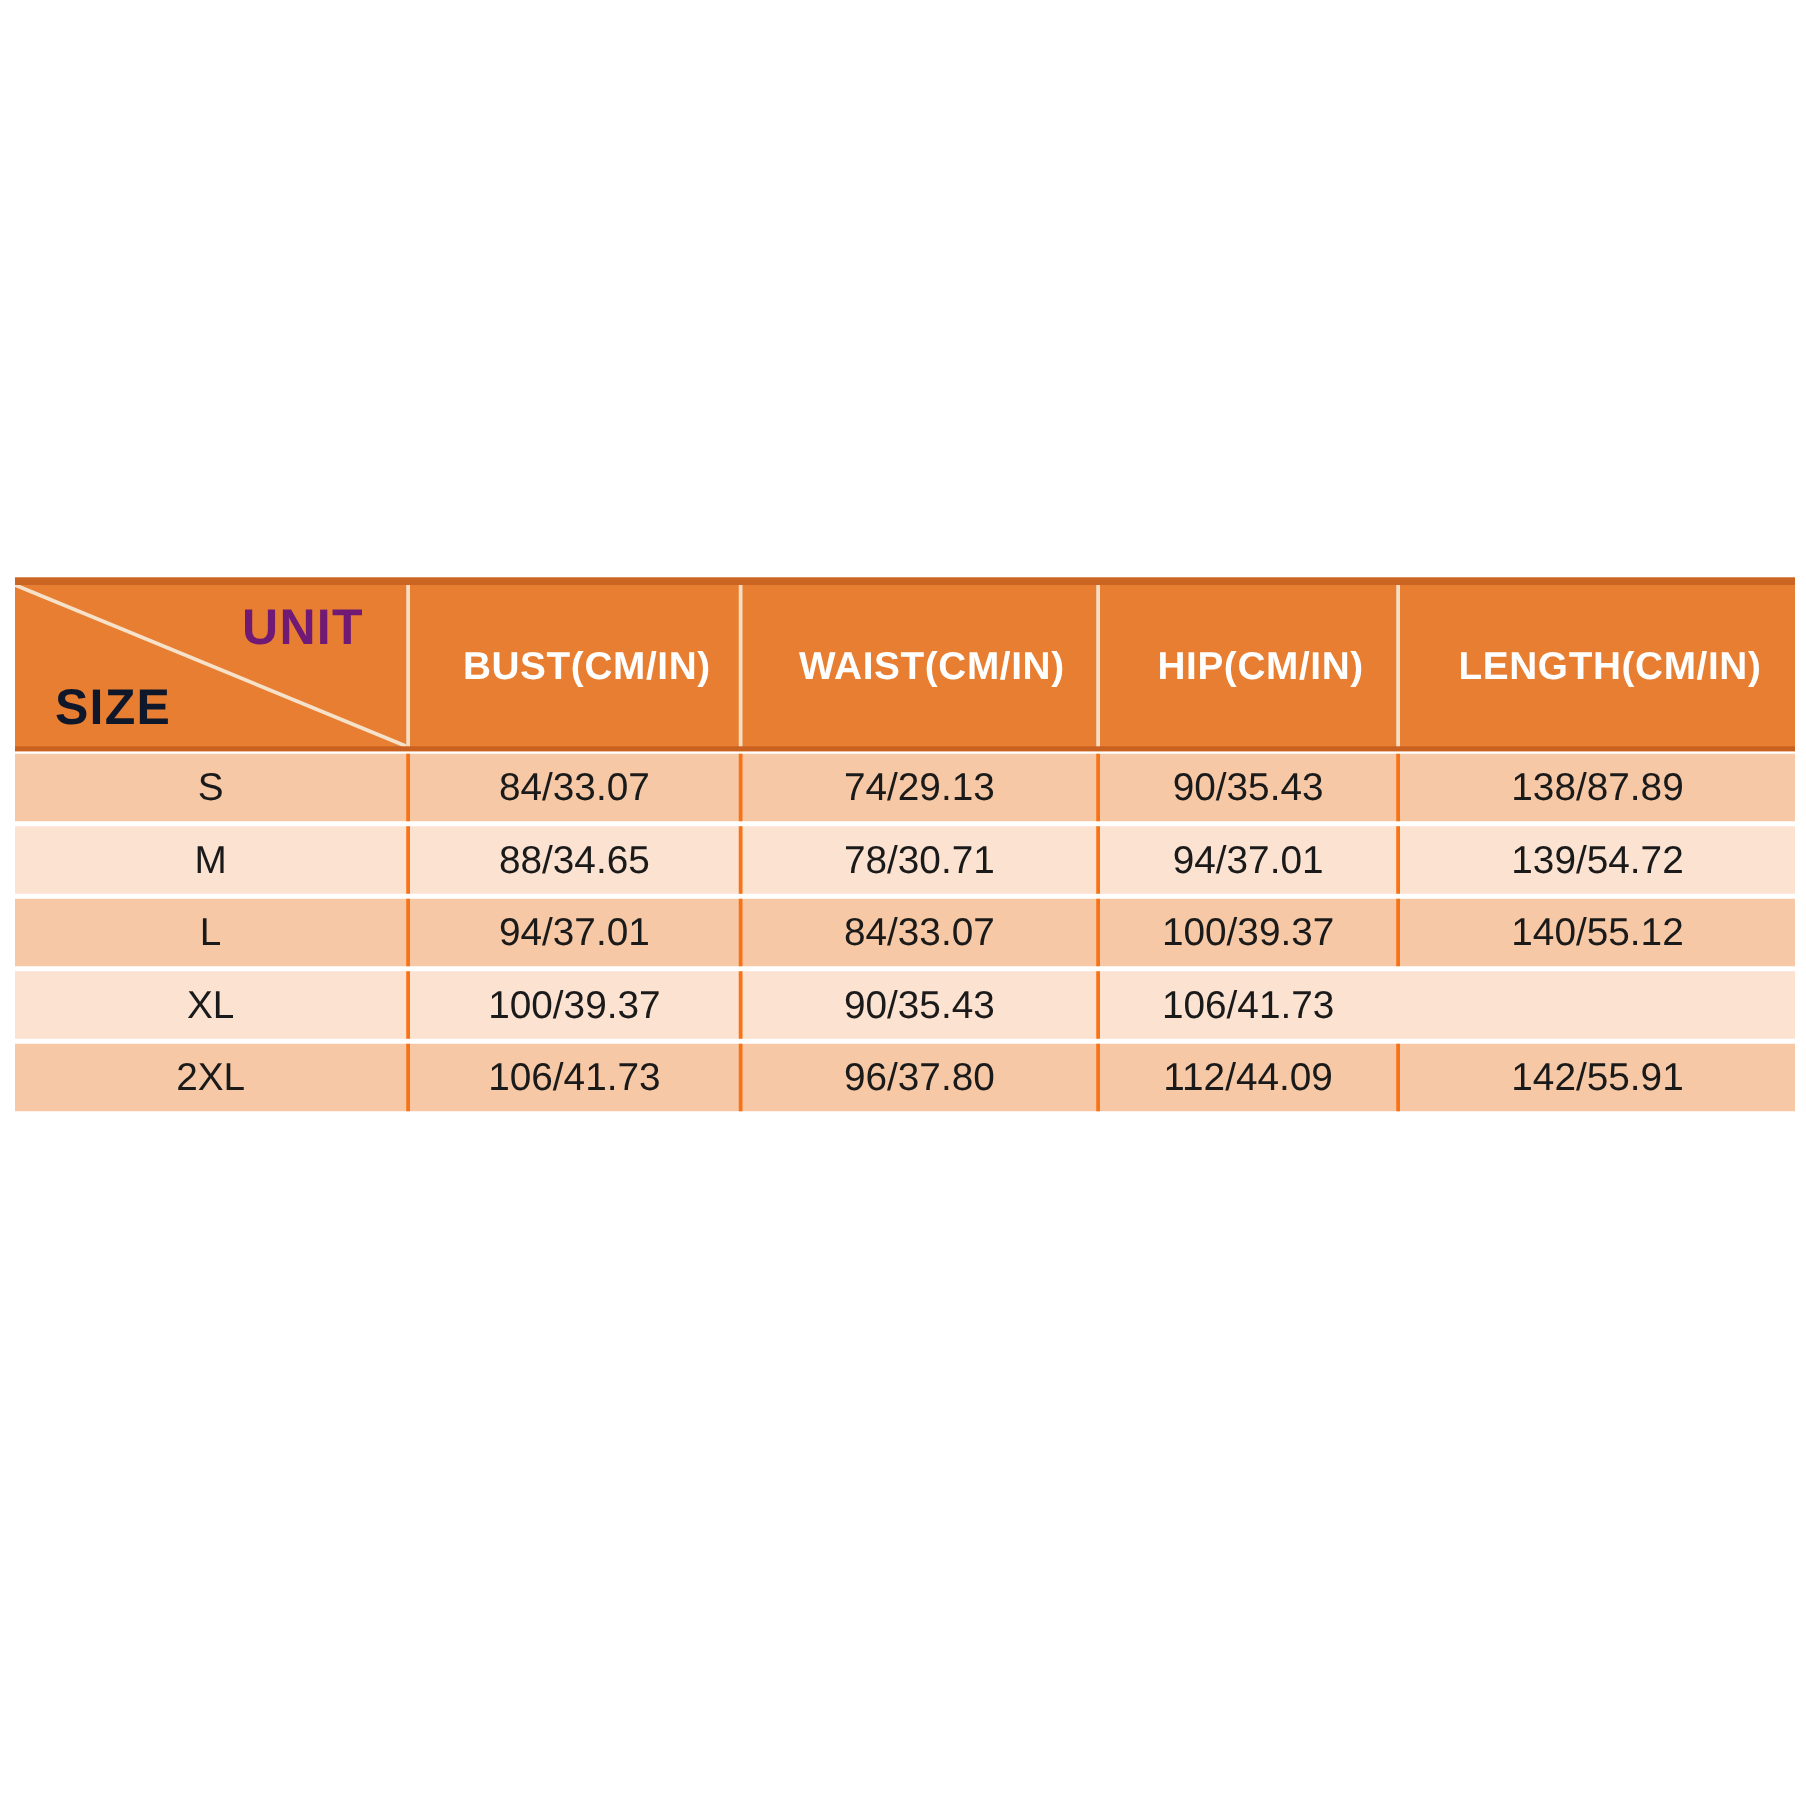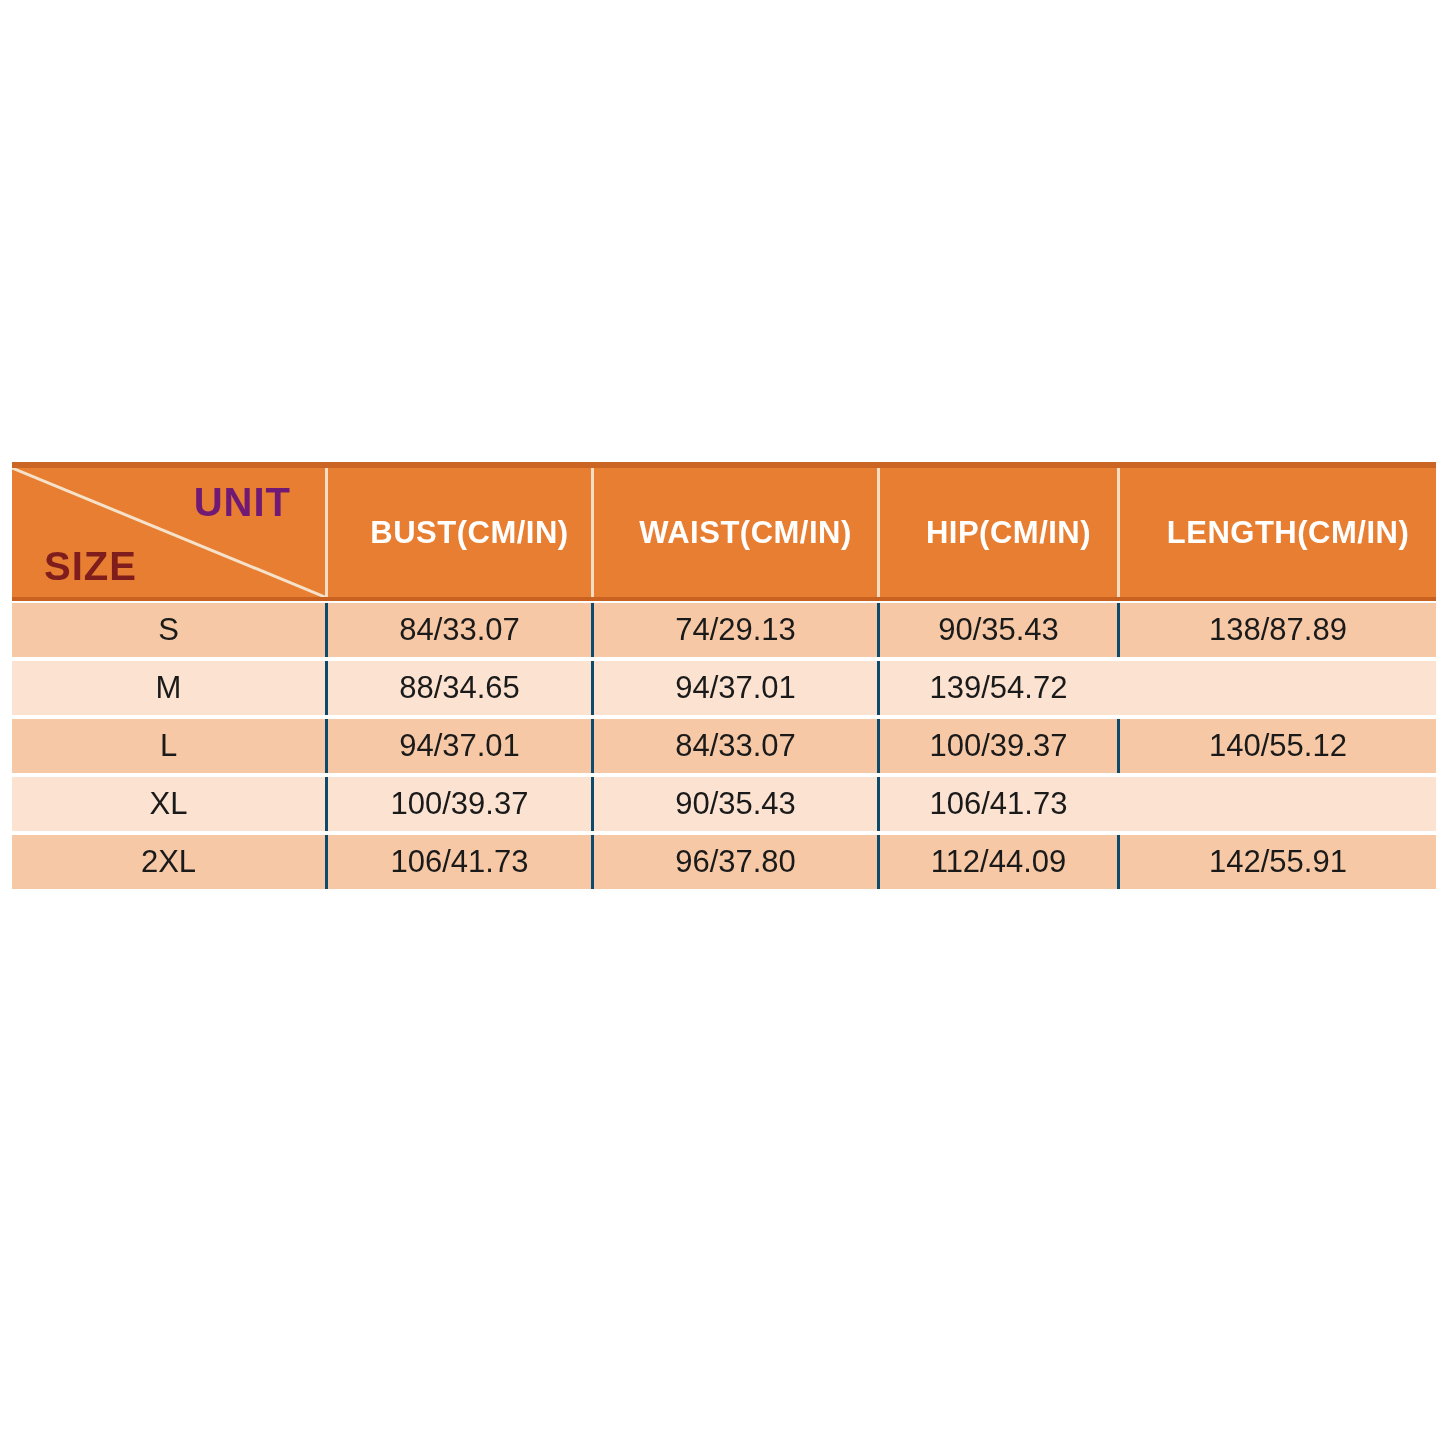--- a/index.html
+++ b/index.html
@@ -54,21 +54,21 @@
     right: 34px;
     color: #701a75;
     font-weight: bold;
     font-size: 40px;
     letter-spacing: 1px;
   }
   .corner-bottom-label {
     position: absolute;
     bottom: 8px;
     left: 32px;
-    color: #7f1d1d;
+    color: #0f172a;
     font-weight: bold;
     font-size: 40px;
     letter-spacing: 1px;
   }
   .data-row {
     height: 54px;
     margin-top: 4px;
   }
   .data-row.first {
     margin-top: 2px;
@@ -76,21 +76,21 @@
   .data-row.shade-dark { background: #F6C8A5; }
   .data-row.shade-light { background: #FBE2D1; }
   .data-cell {
     display: flex;
     align-items: center;
     justify-content: center;
     font-size: 31px;
     color: #1a1a1a;
   }
   .data-cell + .data-cell {
-    border-left: 3px solid #0c4a6e;
+    border-left: 3px solid #f97316;
   }
 </style>
 </head>
 <body>
 
 <div class="size-table">
 
   <div class="grid-row header-row">
     <div class="header-cell corner-cell">
       <svg viewBox="0 0 313 129" preserveAspectRatio="none">
@@ -109,20 +109,21 @@
     <div class="data-cell">S</div>
     <div class="data-cell">84/33.07</div>
     <div class="data-cell">74/29.13</div>
     <div class="data-cell">90/35.43</div>
     <div class="data-cell">138/87.89</div>
   </div>
 
   <div class="grid-row data-row shade-light">
     <div class="data-cell">M</div>
     <div class="data-cell">88/34.65</div>
+    <div class="data-cell">78/30.71</div>
     <div class="data-cell">94/37.01</div>
     <div class="data-cell">139/54.72</div>
   </div>
 
   <div class="grid-row data-row shade-dark">
     <div class="data-cell">L</div>
     <div class="data-cell">94/37.01</div>
     <div class="data-cell">84/33.07</div>
     <div class="data-cell">100/39.37</div>
     <div class="data-cell">140/55.12</div>

